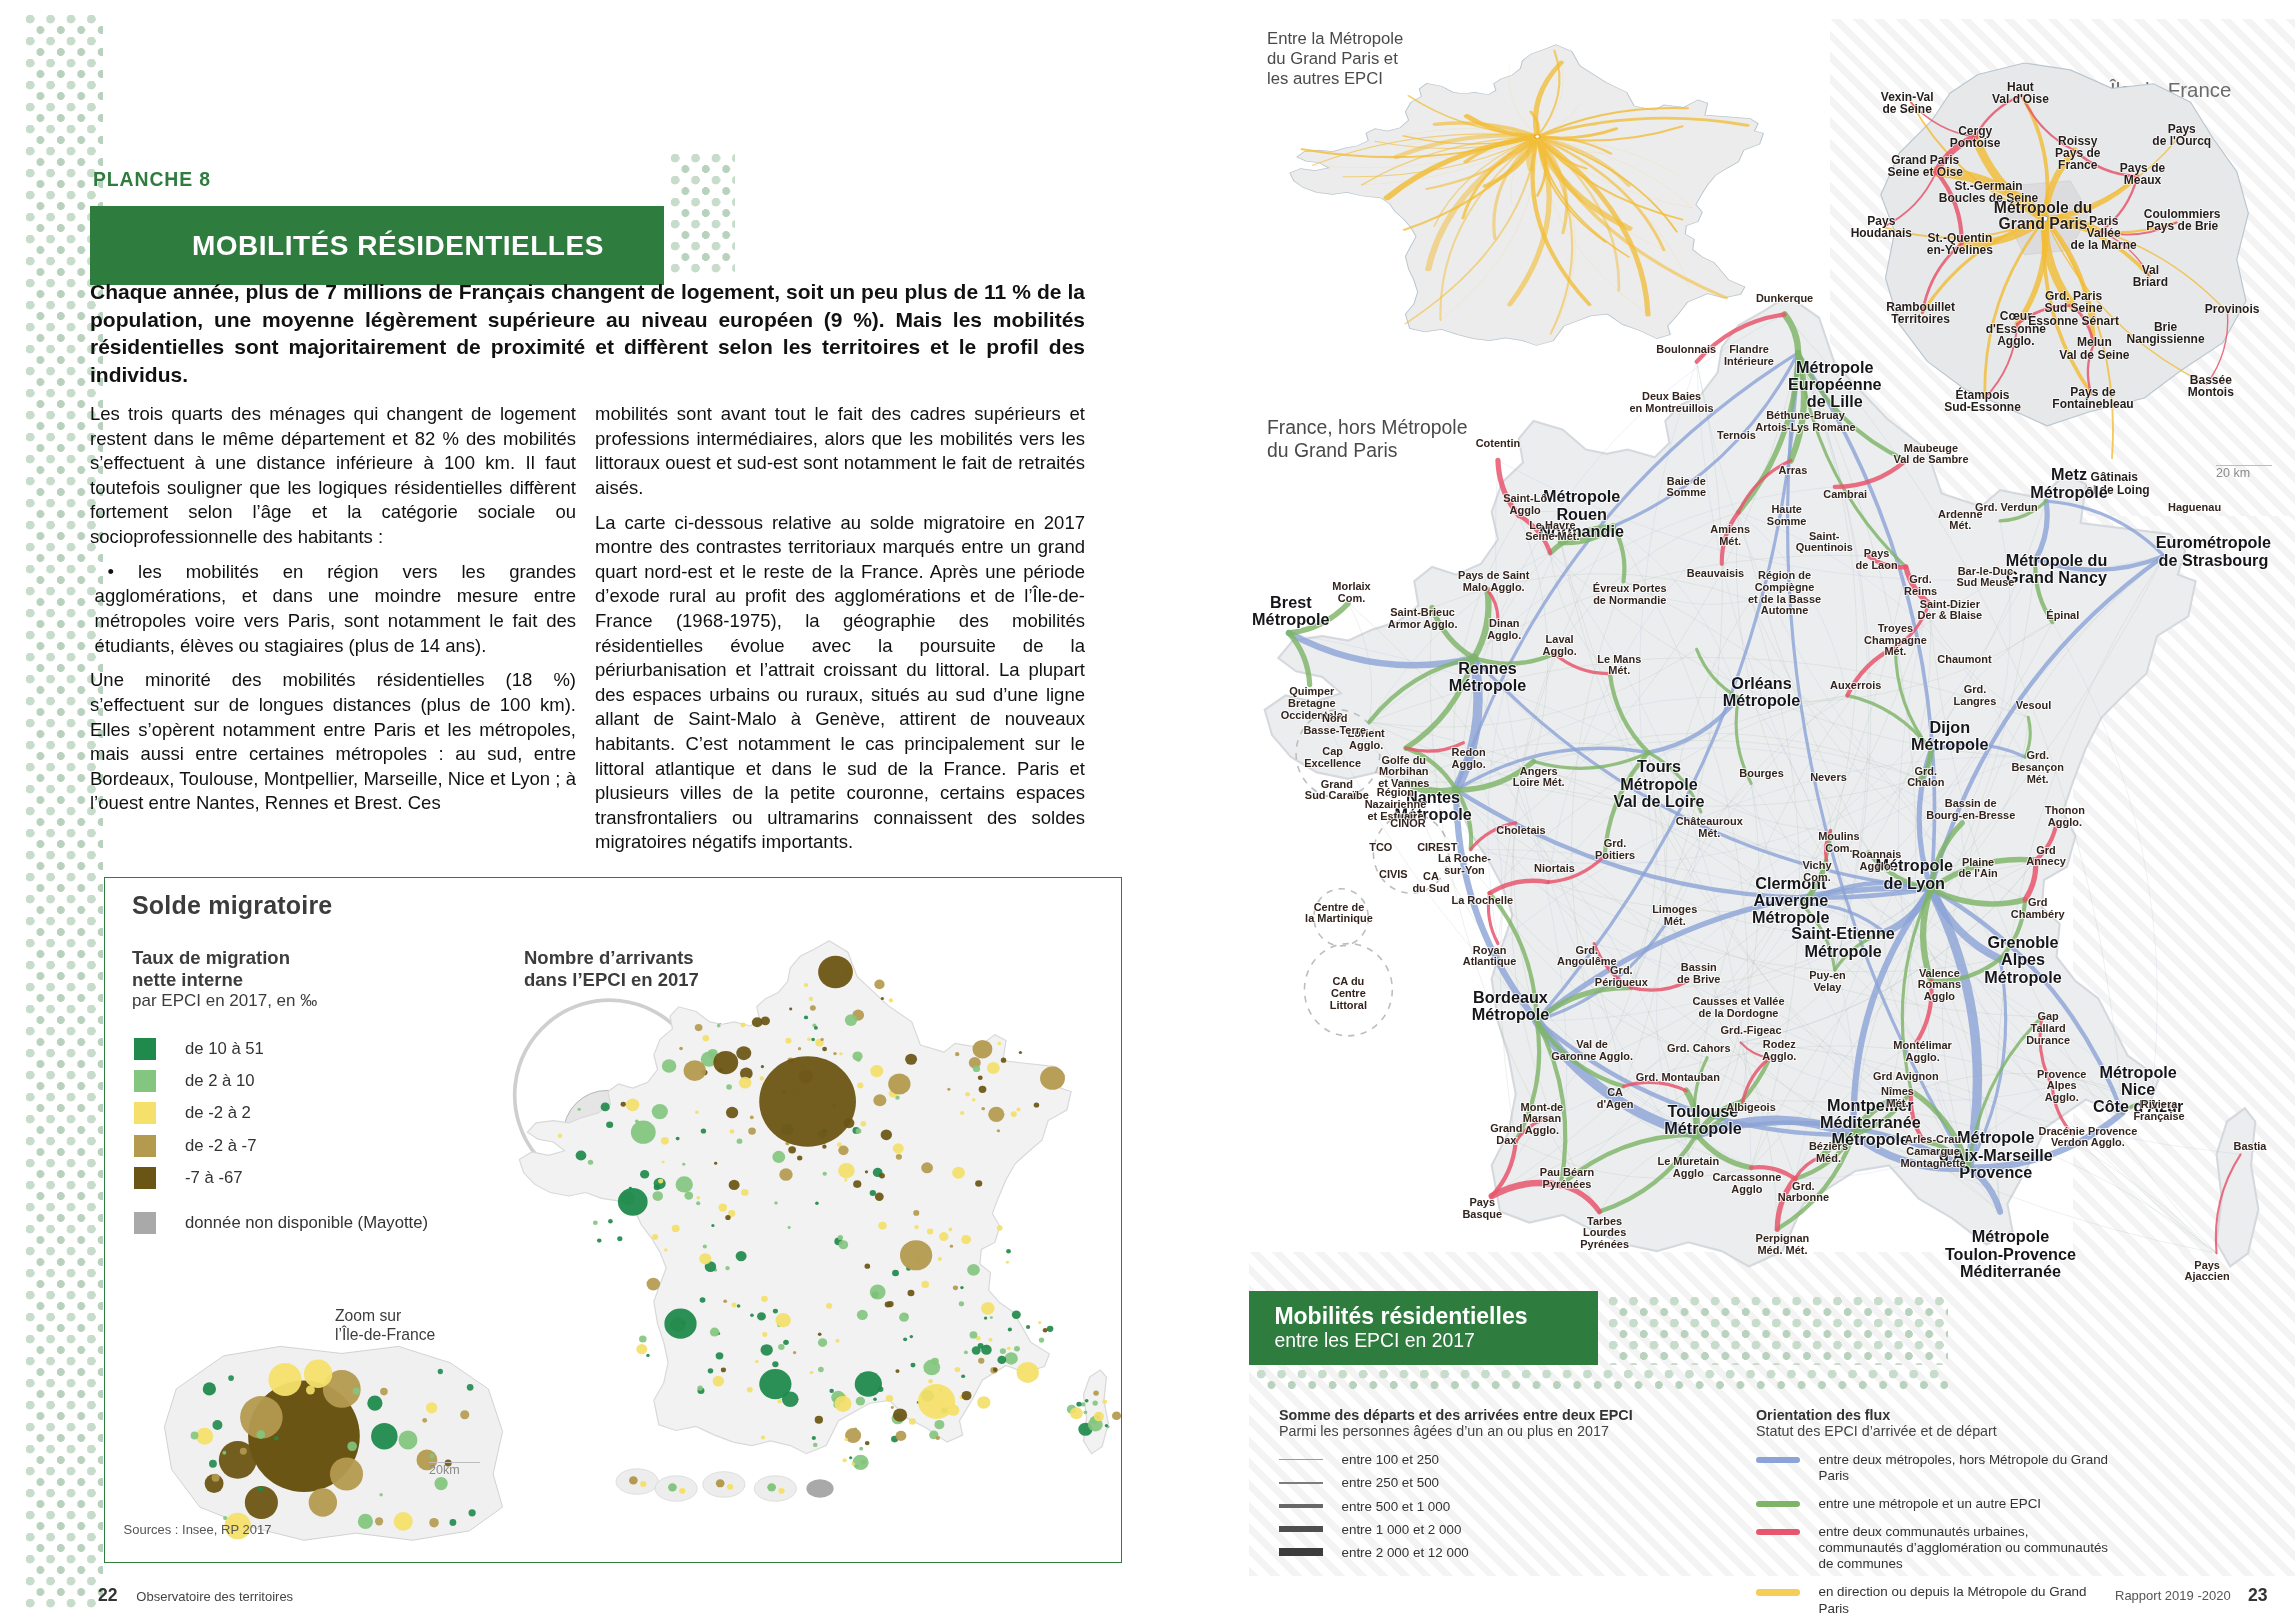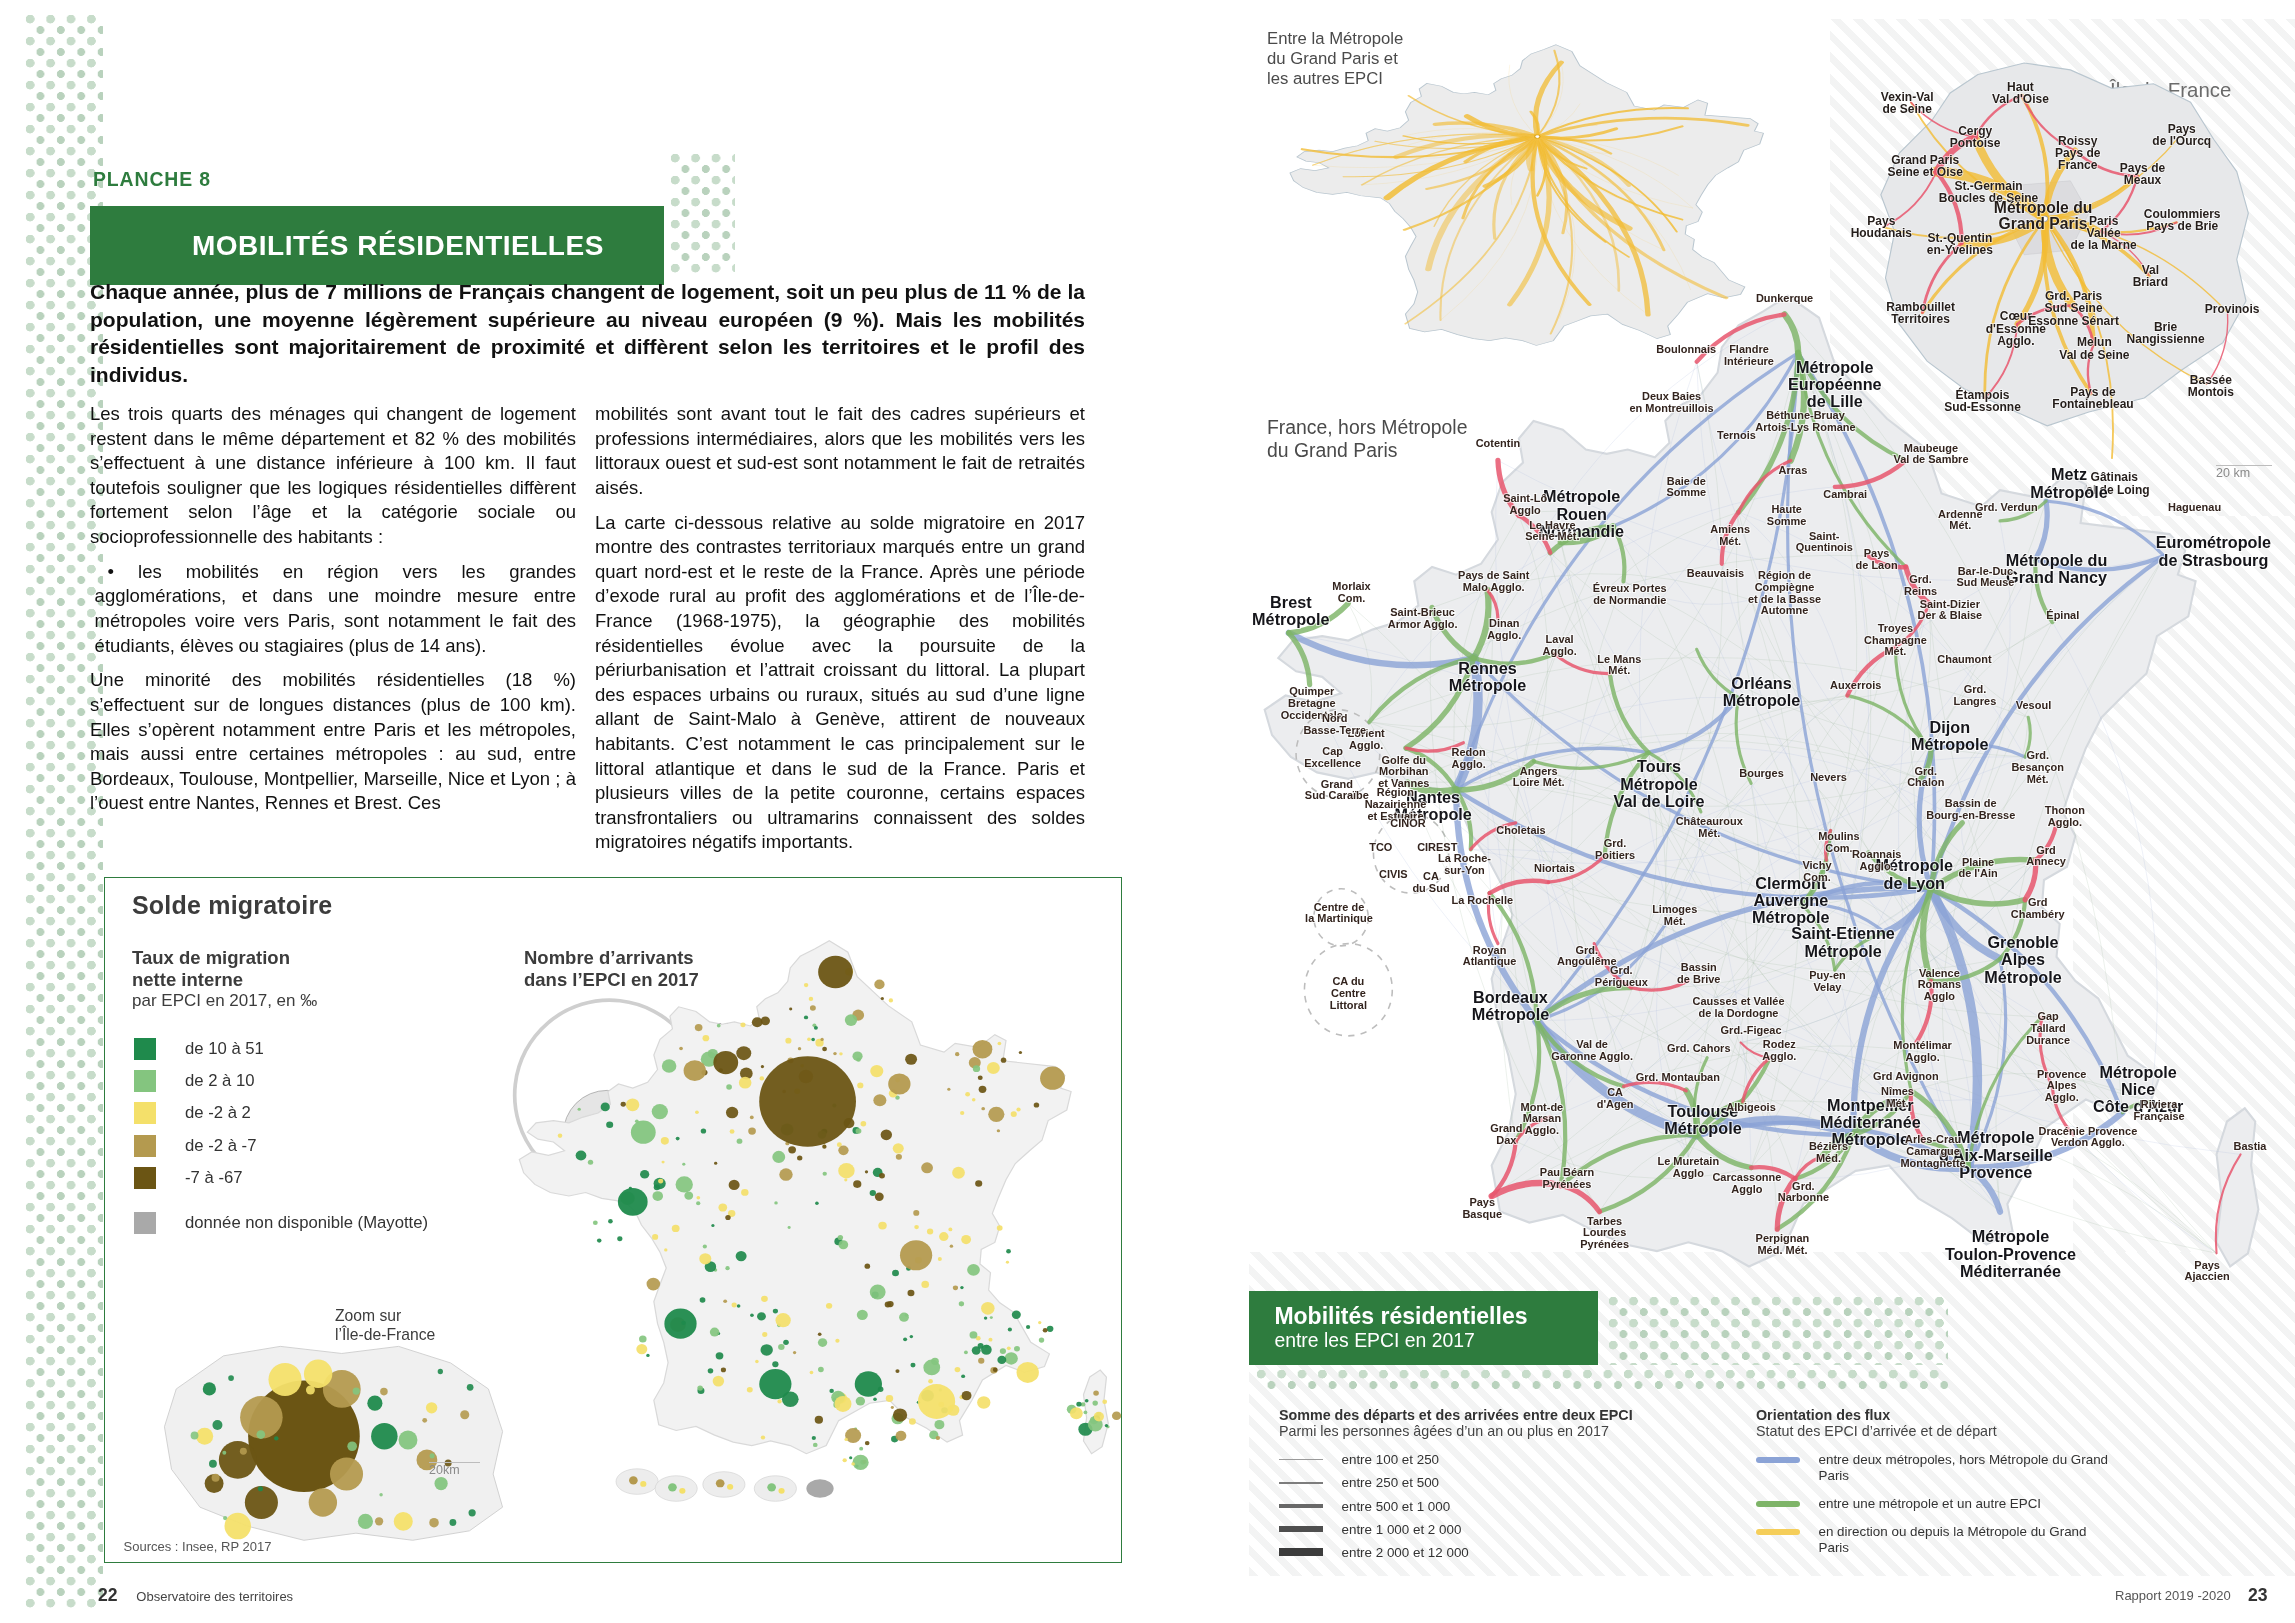--- a/index.html
+++ b/index.html
@@ -183,21 +183,21 @@
         <circle cx="694.9322313070297" cy="306.4974915981293" r="7.431441307067871" fill="#6b5514" opacity="0.9"></circle>
         <circle cx="235.90818643569946" cy="127.08555608987808" r="6.01781702041626" fill="#1f8a4c" opacity="0.9"></circle>
         <circle cx="645.3463584184647" cy="216.45874977111816" r="5.086570739746094" fill="#b49a4f" opacity="0.9"></circle>
       </svg>
 
     <div class="abs scale" style="left:324px;top:584px;">
       <div style="border-top:1.4px solid #bdbdbd;width:51px;"></div>
       <span>20km</span>
     </div>
 
-    <div class="abs srcsmall" style="left:18.5px;top:661px;">Sources : Insee, RP 2017</div>
+    <div class="abs srcsmall" style="left:18.5px;top:644px;">Sources : Insee, RP 2017</div>
 
     <svg id="frLeft" class="abs" style="left:405px;top:58px;" width="620" height="592" viewBox="0 0 1000 1020" preserveAspectRatio="none">
         <path d="M515,8 L545,28 560,70 610,120 648,148 662,188 700,200 718,185 755,192 782,170 800,180 795,215 880,225 895,240 888,262 905,268 898,300 868,318 858,352 838,370 815,392 800,420 788,450 778,478 790,500 782,528 760,540 758,565 775,580 772,610 790,632 812,648 840,700 870,720 862,742 830,752 800,740 762,765 745,800 725,835 730,860 705,872 672,848 640,830 612,800 580,805 555,820 530,835 510,878 478,892 452,878 420,870 390,878 360,872 330,860 300,845 268,852 240,842 232,800 248,770 255,735 248,700 238,668 232,630 242,600 252,572 242,545 228,520 212,498 202,475 185,458 148,452 122,442 95,448 65,442 40,428 22,408 15,385 35,372 62,378 88,370 70,355 45,350 28,338 42,322 70,318 95,322 118,312 142,305 162,290 158,268 175,255 198,262 222,252 238,230 232,205 242,178 262,160 258,138 272,122 300,130 322,148 342,152 362,148 388,155 402,142 398,122 412,108 432,98 448,78 452,55 468,35 492,22 Z" fill="#f2f2f2" stroke="#d9d9d9" stroke-width="2"></path>
         <path d="M935,760 L952,748 962,760 958,800 965,840 955,880 938,892 925,870 930,830 925,790 Z" fill="#f2f2f2" stroke="#d9d9d9" stroke-width="2"></path>
         <circle cx="336.10442787742494" cy="766.8942387668885" r="9.249591883993745" fill="#f4e06a" opacity="0.92"></circle>
         <circle cx="337.9392161935679" cy="723.2706096313136" r="6.2246426944644" fill="#1f8a4c" opacity="0.92"></circle>
         <circle cx="655.7655443892944" cy="501.52988438506327" r="3.7227571804151793" fill="#f4e06a" opacity="0.92"></circle>
         <circle cx="588.7166059362856" cy="798.2122099552192" r="2.9976728900652603" fill="#1f8a4c" opacity="0.92"></circle>
         <circle cx="871.1295537672006" cy="676.73986983849" r="5.345895851789432" fill="#1f8a4c" opacity="0.92"></circle>
         <circle cx="467.2811701986305" cy="382.3627579318651" r="4.3226179806675304" fill="#6b5514" opacity="0.92"></circle>
@@ -1190,20 +1190,24 @@
     <div id="oRows">
         <div class="orow">
           <div class="ln" style="background: rgb(139, 163, 214);"></div>
           <div class="lb">entre deux métropoles, hors Métropole du Grand Paris</div>
         </div>
         <div class="orow">
           <div class="ln" style="background: rgb(126, 180, 104);"></div>
           <div class="lb">entre une métropole et un autre EPCI</div>
         </div>
         <div class="orow">
+          <div class="ln" style="background: rgb(232, 86, 109);"></div>
+          <div class="lb">entre deux communautés urbaines, communautés d’agglomération ou communautés de communes</div>
+        </div>
+        <div class="orow">
           <div class="ln" style="background: rgb(245, 206, 90);"></div>
           <div class="lb">en direction ou depuis la Métropole du Grand Paris</div>
         </div>
       </div>
   </div>
 
   <div class="abs" style="left:98px;top:1585px;">
     <span class="footnum">22</span>
     <span class="foottext" style="margin-left:16.7px;">Observatoire des territoires</span>
   </div>

